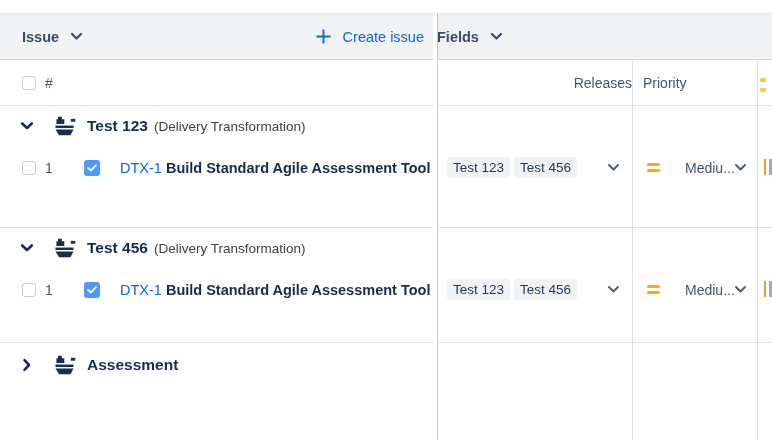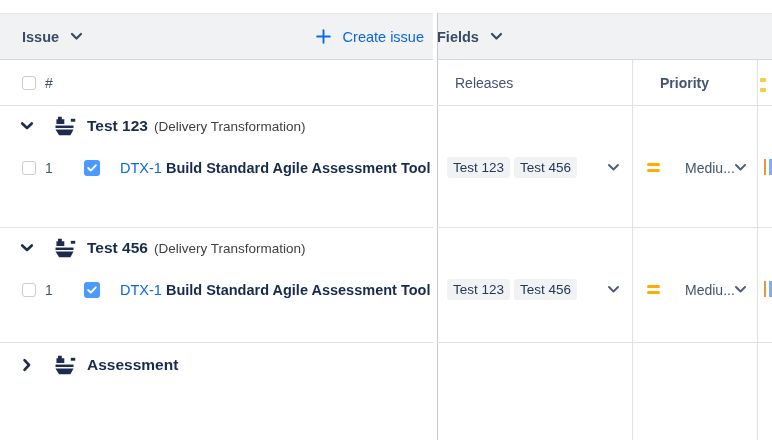--- a/index.html
+++ b/index.html
@@ -110,22 +110,22 @@
           </svg>
       </span>
     </div>
   </div>
 
   <div class="header-row header-left">
     <div class="checkbox"></div>
     <span class="hash-label">#</span>
   </div>
   <div class="header-row header-right">
-    <span style="padding-left:18px; width:195px;">Releases</span>
-    <span style="padding-left:28px;font-weight:bold;">Priority</span>
+    <span style="padding-left:18px; width:195px;text-align:right;">Releases</span>
+    <span style="padding-left:11px;">Priority</span>
   </div>
   <div class="sliver-head">
       <i></i>
       <i></i>
     </div>
 
   <div class="pane-divider"></div>
   <div class="vline v1"></div>
   <div class="vline v2"></div>
   <div class="hline l y105"></div>

